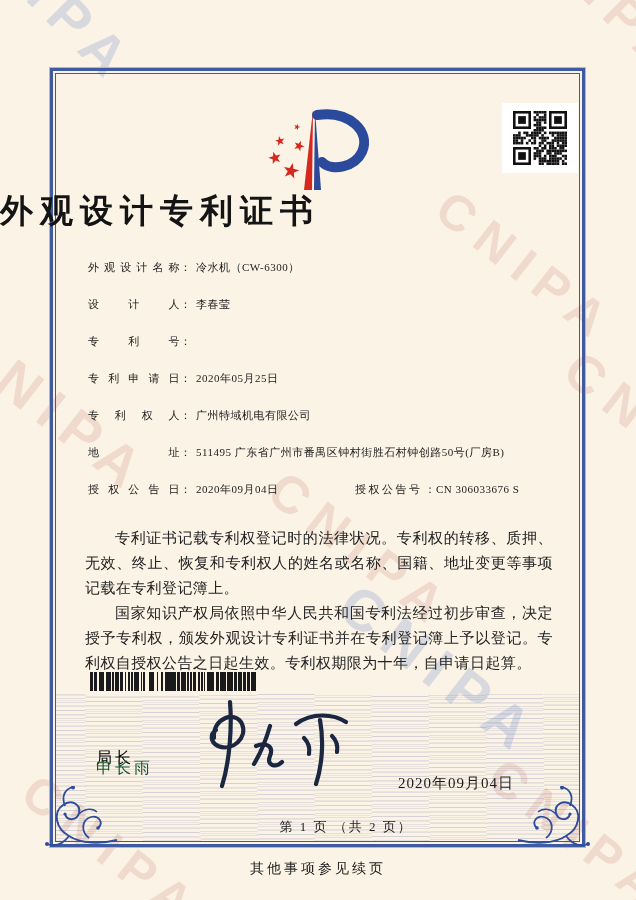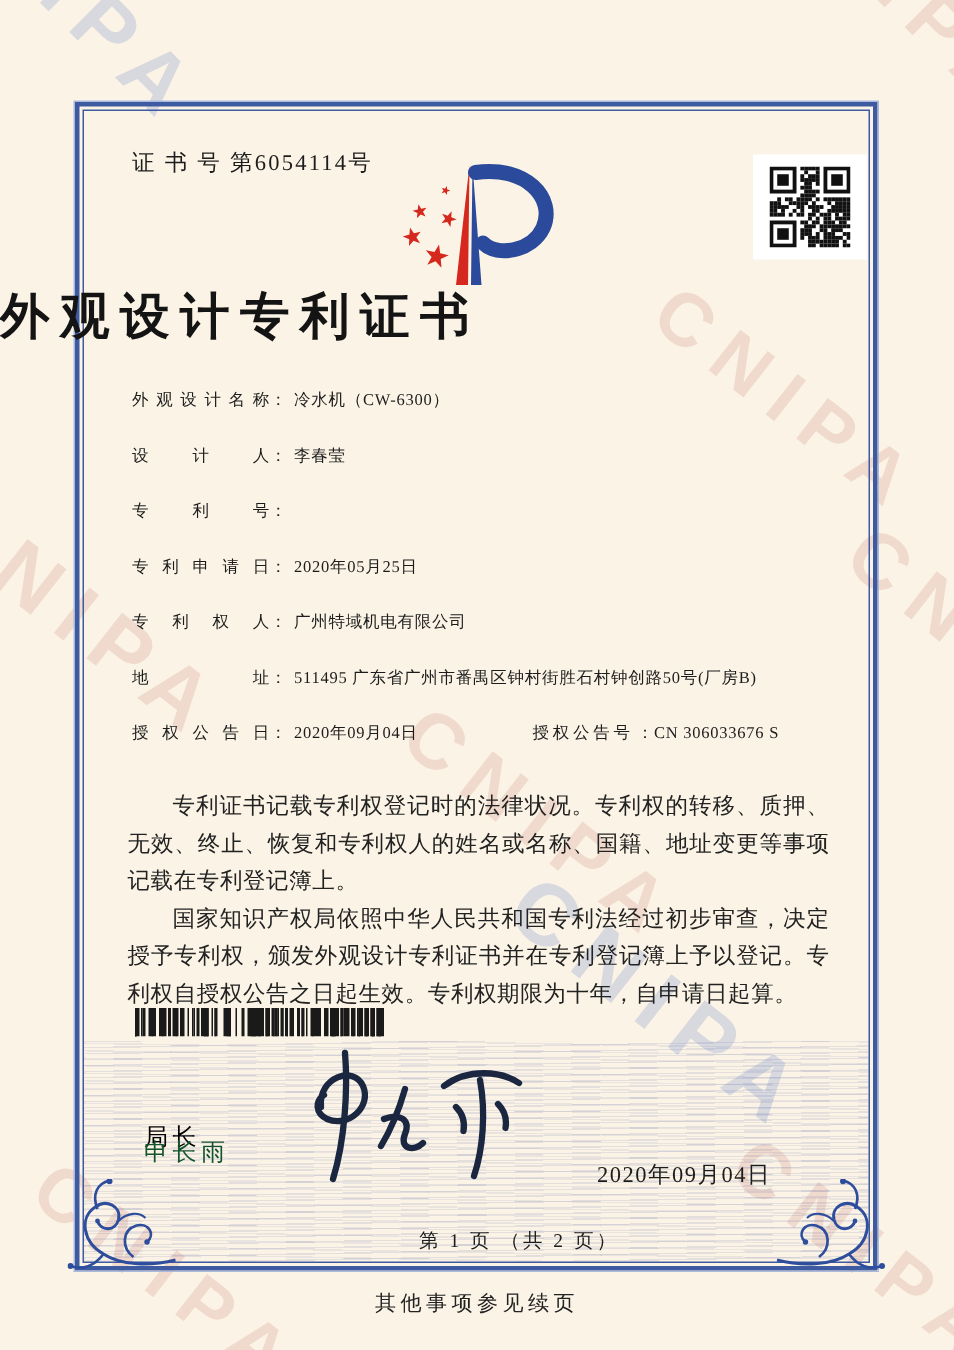--- a/index.html
+++ b/index.html
@@ -119,21 +119,20 @@
       <path d="M34,28 C40,22 48,22 52,26" stroke-width="1.4"></path>
     </g>
     <g fill="#2e4d9c">
       <circle cx="2" cy="58" r="2"></circle>
         <circle cx="28" cy="1.5" r="2"></circle>
       <circle cx="53" cy="42" r="1.8"></circle>
         <circle cx="20" cy="28" r="1.6"></circle>
     </g>
   </svg>
 
-  <div class="cert-no">证 书 号 第6054114号</div>
 
   <svg class="logo" width="112" height="95" viewBox="0 0 112 95">
     <defs>
       <path id="star" d="M0,-10 L2.35,-3.24 L9.51,-3.09 L3.80,1.24 L5.88,8.09 L0,4 L-5.88,8.09 L-3.80,1.24 L-9.51,-3.09 L-2.35,-3.24 Z"></path>
     </defs>
     <g fill="#d5281e">
       <use href="#star" transform="translate(31,27) scale(0.32) rotate(18)"></use>
       <use href="#star" transform="translate(14,41) scale(0.5) rotate(-12)"></use>
       <use href="#star" transform="translate(33,46) scale(0.55) rotate(22)"></use>
       <use href="#star" transform="translate(9,58) scale(0.65) rotate(-15)"></use>

